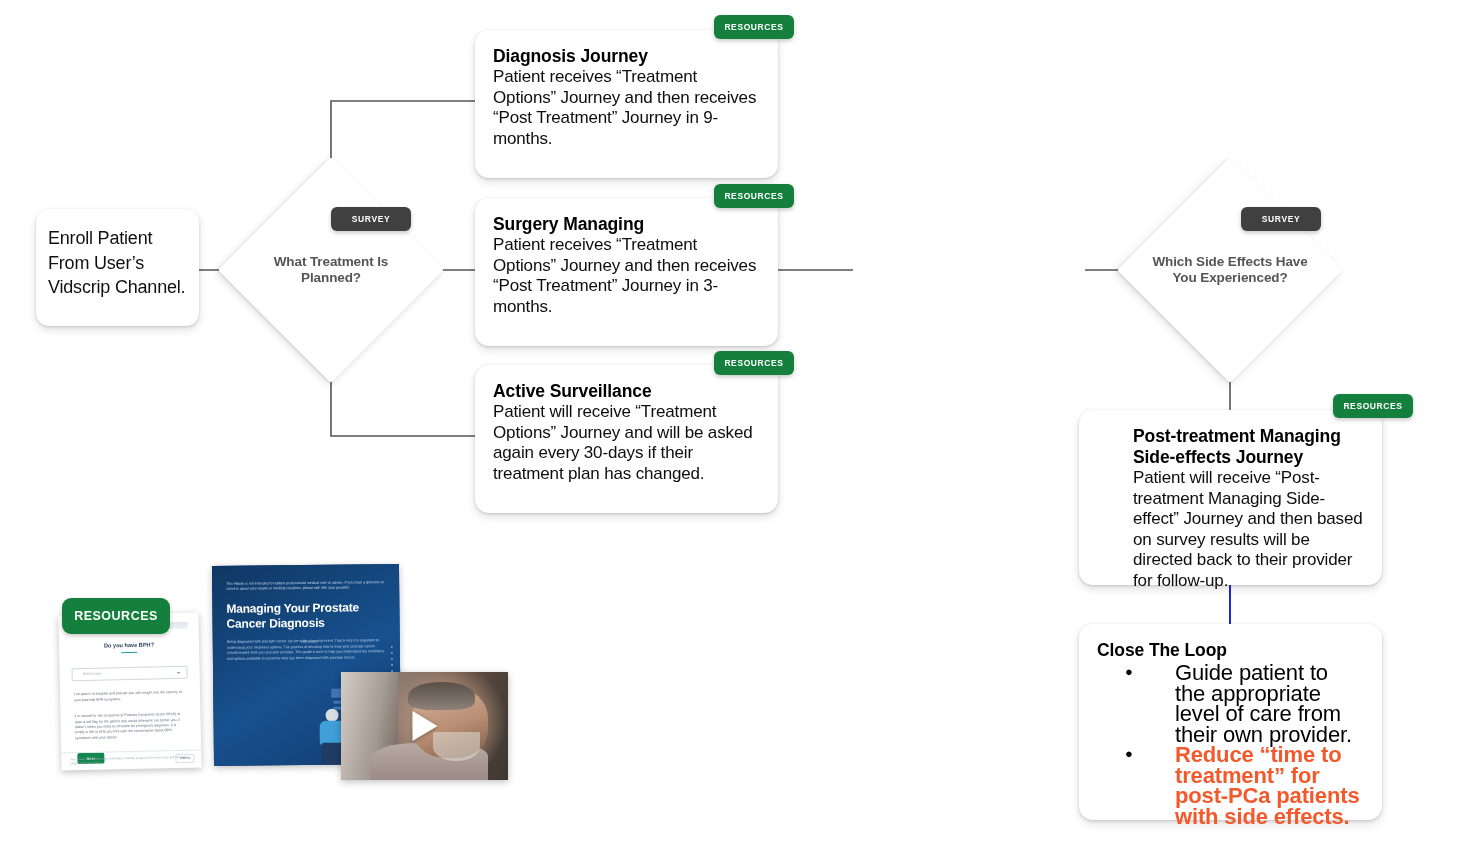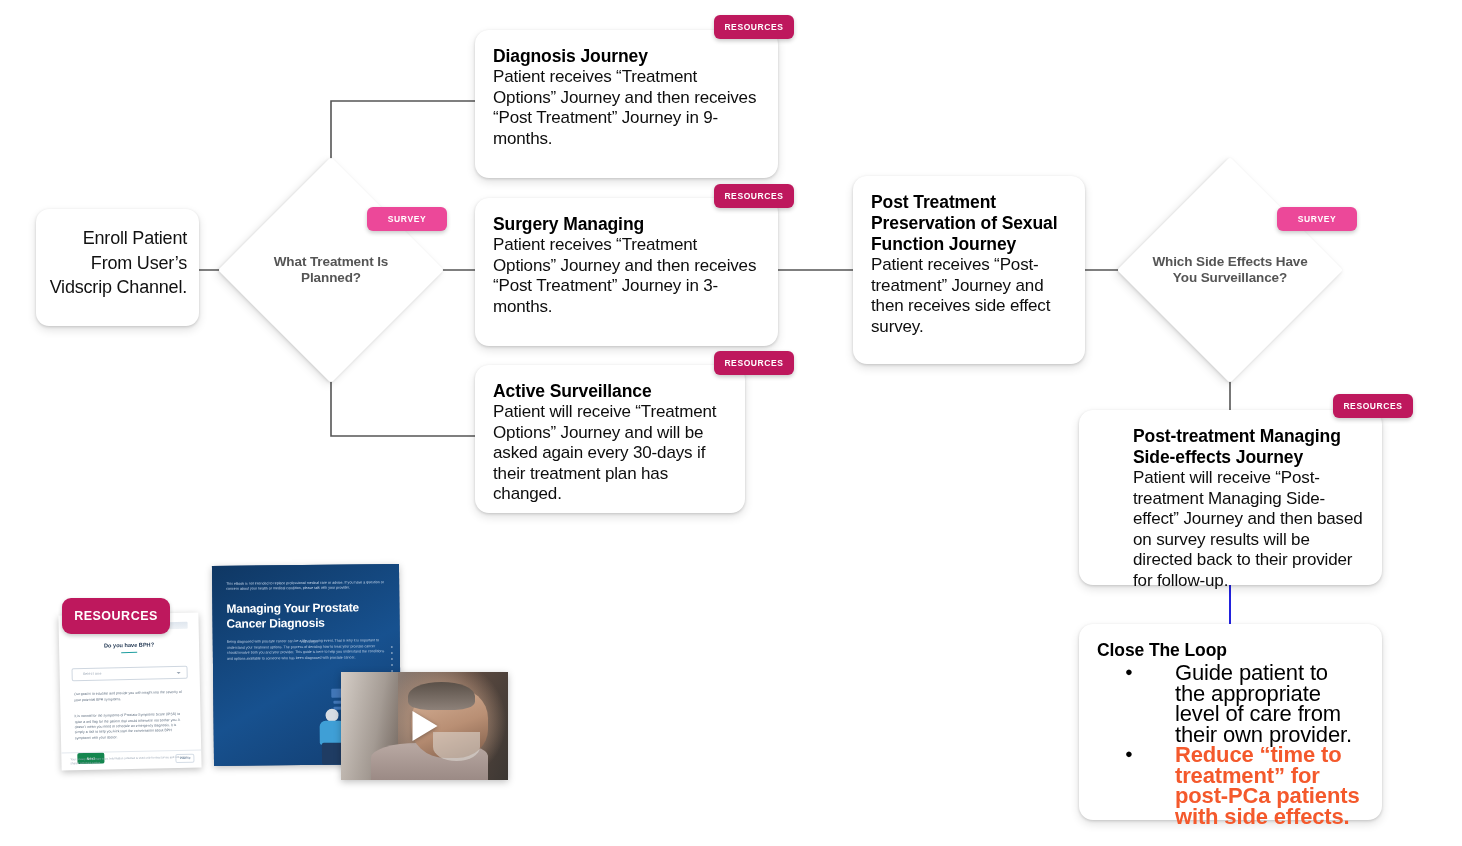--- a/index.html
+++ b/index.html
@@ -61,21 +61,21 @@
     left: 36px;
     top: 209px;
     width: 163px;
     height: 117px;
     border-radius: 13px;
   }
   #node-enroll .enroll-text {
     font-size: 18px;
     line-height: 24.5px;
     color: #111111;
-    text-align: right;
+    text-align: left;
     padding: 17px 12px 0 12px;
     letter-spacing: -0.2px;
   }
 
   
   .diamond-wrap {
     position: absolute;
     z-index: 3;
   }
   .diamond-shape {
@@ -124,29 +124,28 @@
     text-align: center;
     border-radius: 6px;
     box-shadow: 0 2px 4px rgba(0,0,0,0.22);
     z-index: 6;
     display: flex;
     align-items: center;
     justify-content: center;
     user-select: none;
   }
   .badge-resources {
-    background: #be185d;
+    background: #15803d;
     width: 80px;
     height: 24px;
   }
   .badge-survey {
-    background: #ec4899;
+    background: #404040;
     width: 80px;
     height: 24px;
-    margin-left: 36px;
   }
 
   
   .bullets {
     margin: 2px 0 0 0;
     padding: 0 0 0 0;
     list-style: none;
   }
   .bullets li {
     position: relative;
@@ -482,38 +481,32 @@
   <div class="badge badge-resources" style="left:714px; top:15px;">RESOURCES</div>
 
   <div class="card" id="node-surgery" style="left:475px; top:198px; width:303px; height:148px;">
     <div class="card-inner">
       <div class="card-title">Surgery Managing</div>
       <div class="card-body">Patient receives “Treatment Options” Journey and then receives “Post Treatment” Journey in 3-months.</div>
     </div>
   </div>
   <div class="badge badge-resources" style="left:714px; top:184px;">RESOURCES</div>
 
-  <div class="card" id="node-active-surveillance" style="left:475px; top:365px; width:270px; height:148px;">
+  <div class="card" id="node-active-surveillance" style="left:475px; top:365px; width:303px; height:148px;">
     <div class="card-inner">
       <div class="card-title">Active Surveillance</div>
       <div class="card-body">Patient will receive “Treatment Options” Journey and will be asked again every 30-days if their treatment plan has changed.</div>
     </div>
   </div>
   <div class="badge badge-resources" style="left:714px; top:351px;">RESOURCES</div>
 
-  <div class="card" id="node-post-treatment" style="left:853px; top:176px; width:232px; height:188px;">
-    <div class="card-inner">
-      <div class="card-title">Post Treatment Preservation of Sexual Function Journey</div>
-      <div class="card-body">Patient receives “Post-treatment” Journey and then receives side effect survey.</div>
-    </div>
-  </div>
 
   <div class="diamond-wrap" id="diamond-sideeffects">
     <div class="diamond-shape"></div>
-    <div class="diamond-label">Which Side Effects Have You Surveillance?</div>
+    <div class="diamond-label">Which Side Effects Have You Experienced?</div>
   </div>
   <div class="badge badge-survey" style="left:1241px; top:207px;">SURVEY</div>
 
   <div class="card" id="node-managing" style="left:1079px; top:410px; width:303px; height:175px;padding-left:36px;">
     <div class="card-inner">
       <div class="card-title">Post-treatment Managing Side-effects Journey</div>
       <div class="card-body">Patient will receive “Post-treatment Managing Side-effect” Journey and then based on survey results will be directed back to their provider for follow-up.</div>
     </div>
   </div>
   <div class="badge badge-resources" style="left:1333px; top:394px;">RESOURCES</div>

